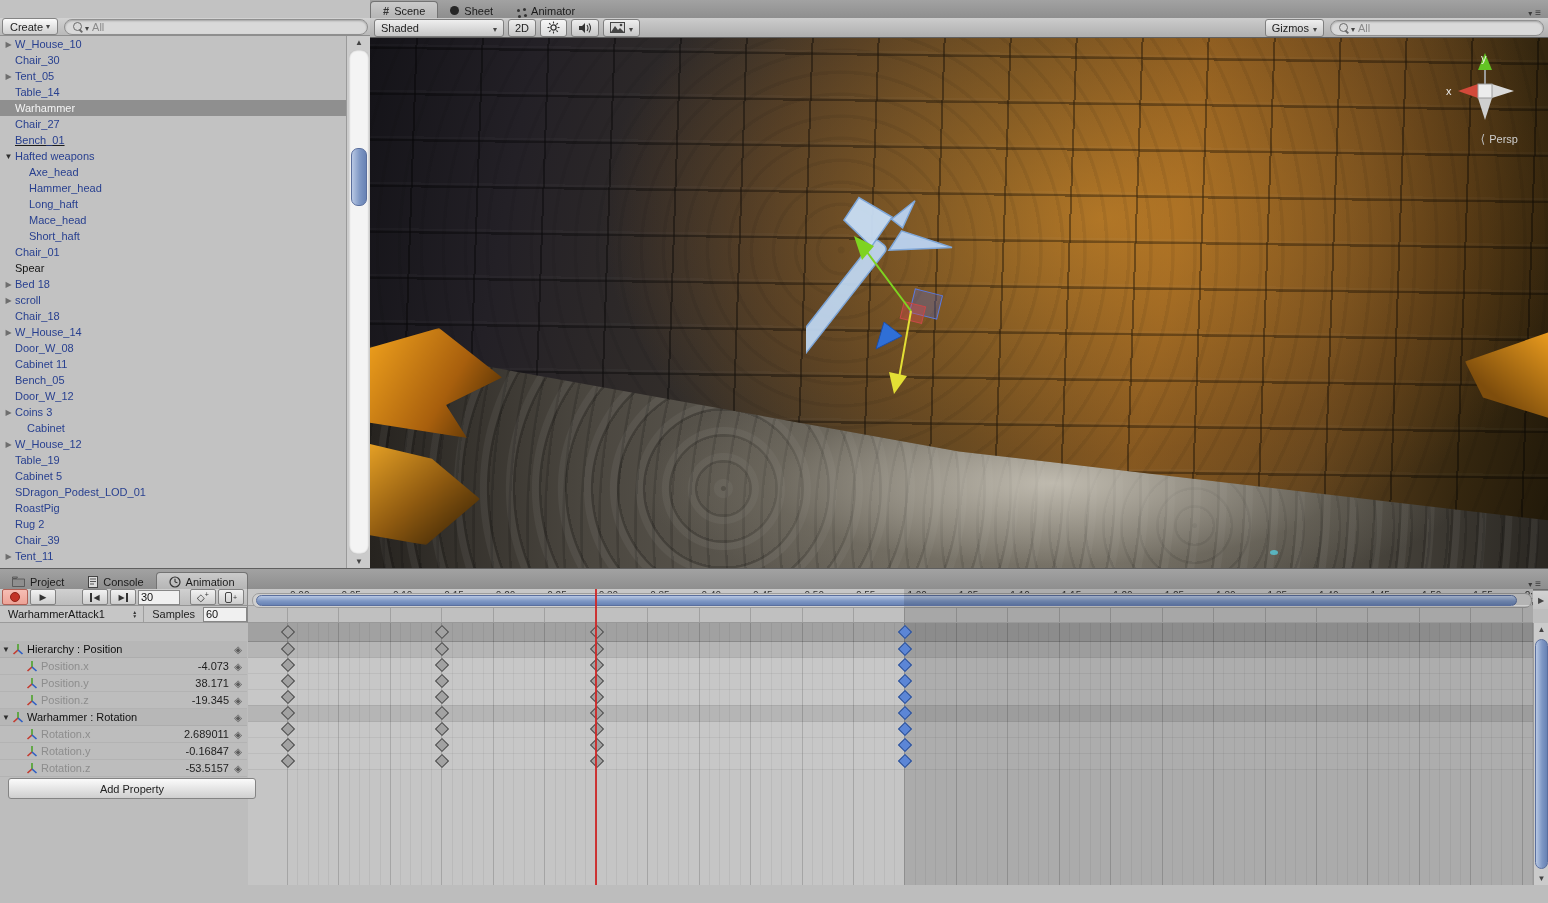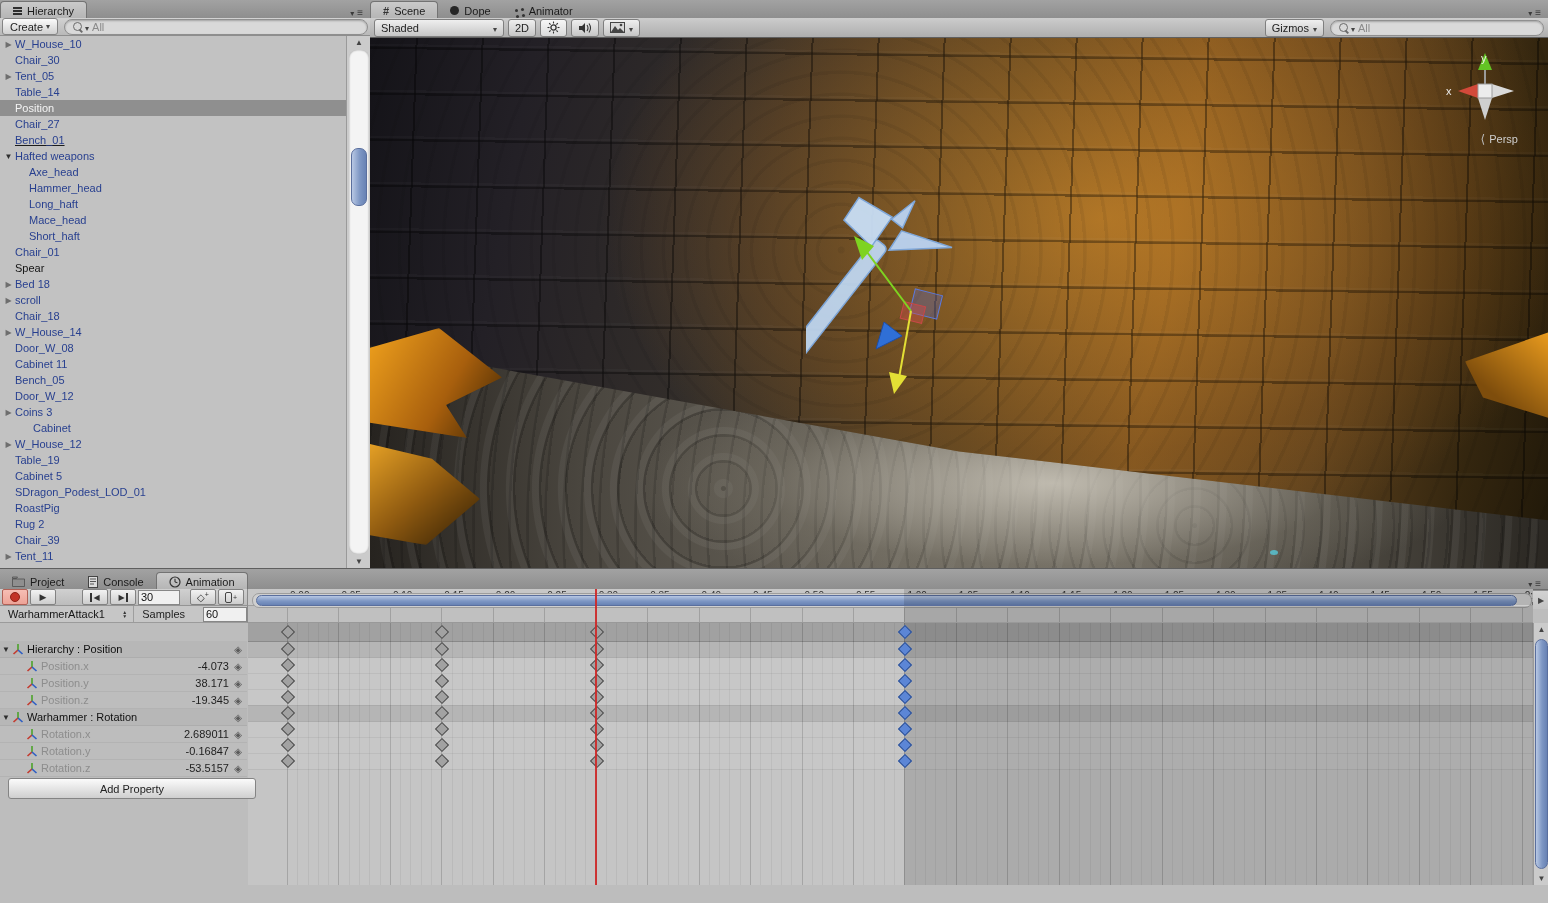--- a/index.html
+++ b/index.html
@@ -102,21 +102,21 @@
   #rec-btn{background:linear-gradient(#f6beb4,#eda397);border-color:#b06055;}
   .recdot{width:8px;height:8px;border-radius:50%;background:#c23327;border:1px solid #8f2218;}
   .stepbar-l{border-left:2px solid #333;padding-left:1px;}
   .stepbar-r{border-right:2px solid #333;padding-right:1px;}
   .kfadd{font-size:10px;color:#333;}
   .kfadd sup{font-size:7px;}
   .evpill{width:5px;height:9px;border:1px solid #444;border-radius:2px;display:inline-block;}
   .updown{display:inline-flex;flex-direction:column;line-height:4px;font-size:5px;color:#333;margin-left:auto;margin-right:6px;}
 
   #clipname{padding-left:8px;color:#161616;display:flex;align-items:center;width:176px;border-right:1px solid #9e9e9e;height:100%;box-sizing:border-box;}
-  #samples-wrap{display:flex;align-items:center;gap:18px;padding-left:8px;color:#222;}
+  #samples-wrap{display:flex;align-items:center;gap:8px;padding-left:8px;color:#222;}
 
   #anim-ruler{left:248px;top:20px;width:1285px;height:17px;background:#c7c7c7;border-bottom:1px solid #9e9e9e;overflow:hidden;box-sizing:border-box;}
   .rlabel{position:absolute;top:1px;font-size:10px;color:#333;}
   .rtick{position:absolute;bottom:0;width:1px;height:3px;background:#777;}
   .rtick.major{height:6px;background:#444;}
   #anim-event{left:248px;top:37px;width:1285px;height:17px;background:#c0c0c0;border-bottom:1px solid #999;overflow:hidden;box-sizing:border-box;}
   #anim-dope{left:248px;top:54px;width:1285px;height:262px;background:#c5c5c5;overflow:hidden;}
   .gline{position:absolute;top:0;bottom:0;width:1px;background:rgba(0,0,0,.05);}
   .gline.major{background:rgba(0,0,0,.16);}
   .drow{position:absolute;left:0;right:0;border-bottom:1px solid rgba(0,0,0,.07);}
@@ -159,30 +159,20 @@
       <line x1="6" y1="7" x2="6" y2="1" stroke="#4ca32a" stroke-width="1.6"></line>
       <line x1="6" y1="7" x2="1.5" y2="11" stroke="#c33b2f" stroke-width="1.6"></line>
       <line x1="6" y1="7" x2="10.5" y2="11" stroke="#2f5fc3" stroke-width="1.6"></line>
     </g>
   </defs>
 </svg>
 
 <div class="stage">
 
   <div id="hier" class="abs">
-    <div class="tabbar">
-      <div class="tab active">
-        <span class="listico"></span>
-        <span>Hierarchy</span>
-      </div>
-      <div class="menu-glyphs">
-          <span class="c"></span>
-          <span class="b"></span>
-        </div>
-    </div>
     <div id="hier-toolbar" class="abs">
       <div class="btn caret">
           <span>Create</span>
         </div>
       <div class="search" style="flex:1">
         <span class="magico"></span>
         <span class="caret"></span>
         <span class="ph">All</span>
       </div>
     </div>
@@ -198,21 +188,21 @@
         <div class="hrow" style="padding-left: 2px;">
           <span class="tri">▶</span>
           <span class="hlabel prefab">Tent_05</span>
         </div>
         <div class="hrow" style="padding-left: 2px;">
           <span class="tri"></span>
           <span class="hlabel prefab">Table_14</span>
         </div>
         <div class="hrow sel" style="padding-left: 2px;">
           <span class="tri"></span>
-          <span class="hlabel prefab">Position</span>
+          <span class="hlabel prefab">Warhammer</span>
         </div>
         <div class="hrow" style="padding-left: 2px;">
           <span class="tri"></span>
           <span class="hlabel prefab">Chair_27</span>
         </div>
         <div class="hrow" style="padding-left: 2px; text-decoration: underline;">
           <span class="tri"></span>
           <span class="hlabel prefab">Bench_01</span>
         </div>
         <div class="hrow" style="padding-left: 2px;">
@@ -276,21 +266,21 @@
           <span class="hlabel prefab">Bench_05</span>
         </div>
         <div class="hrow" style="padding-left: 2px;">
           <span class="tri"></span>
           <span class="hlabel prefab">Door_W_12</span>
         </div>
         <div class="hrow" style="padding-left: 2px;">
           <span class="tri">▶</span>
           <span class="hlabel prefab">Coins 3</span>
         </div>
-        <div class="hrow" style="padding-left: 20px;">
+        <div class="hrow" style="padding-left: 14px;">
           <span class="tri"></span>
           <span class="hlabel prefab">Cabinet</span>
         </div>
         <div class="hrow" style="padding-left: 2px;">
           <span class="tri">▶</span>
           <span class="hlabel prefab">W_House_12</span>
         </div>
         <div class="hrow" style="padding-left: 2px;">
           <span class="tri"></span>
           <span class="hlabel prefab">Table_19</span>
@@ -329,21 +319,21 @@
   </div>
 
   <div id="scene" class="abs">
     <div class="tabbar">
       <div class="tab active">
         <span class="hashico">#</span>
         <span>Scene</span>
       </div>
       <div class="tab">
         <span class="gameico"></span>
-        <span>Dope</span>
+        <span>Sheet</span>
       </div>
       <div class="tab">
         <span class="animico"></span>
         <span>Animator</span>
       </div>
       <div class="menu-glyphs">
           <span class="c"></span>
           <span class="b"></span>
         </div>
     </div>

